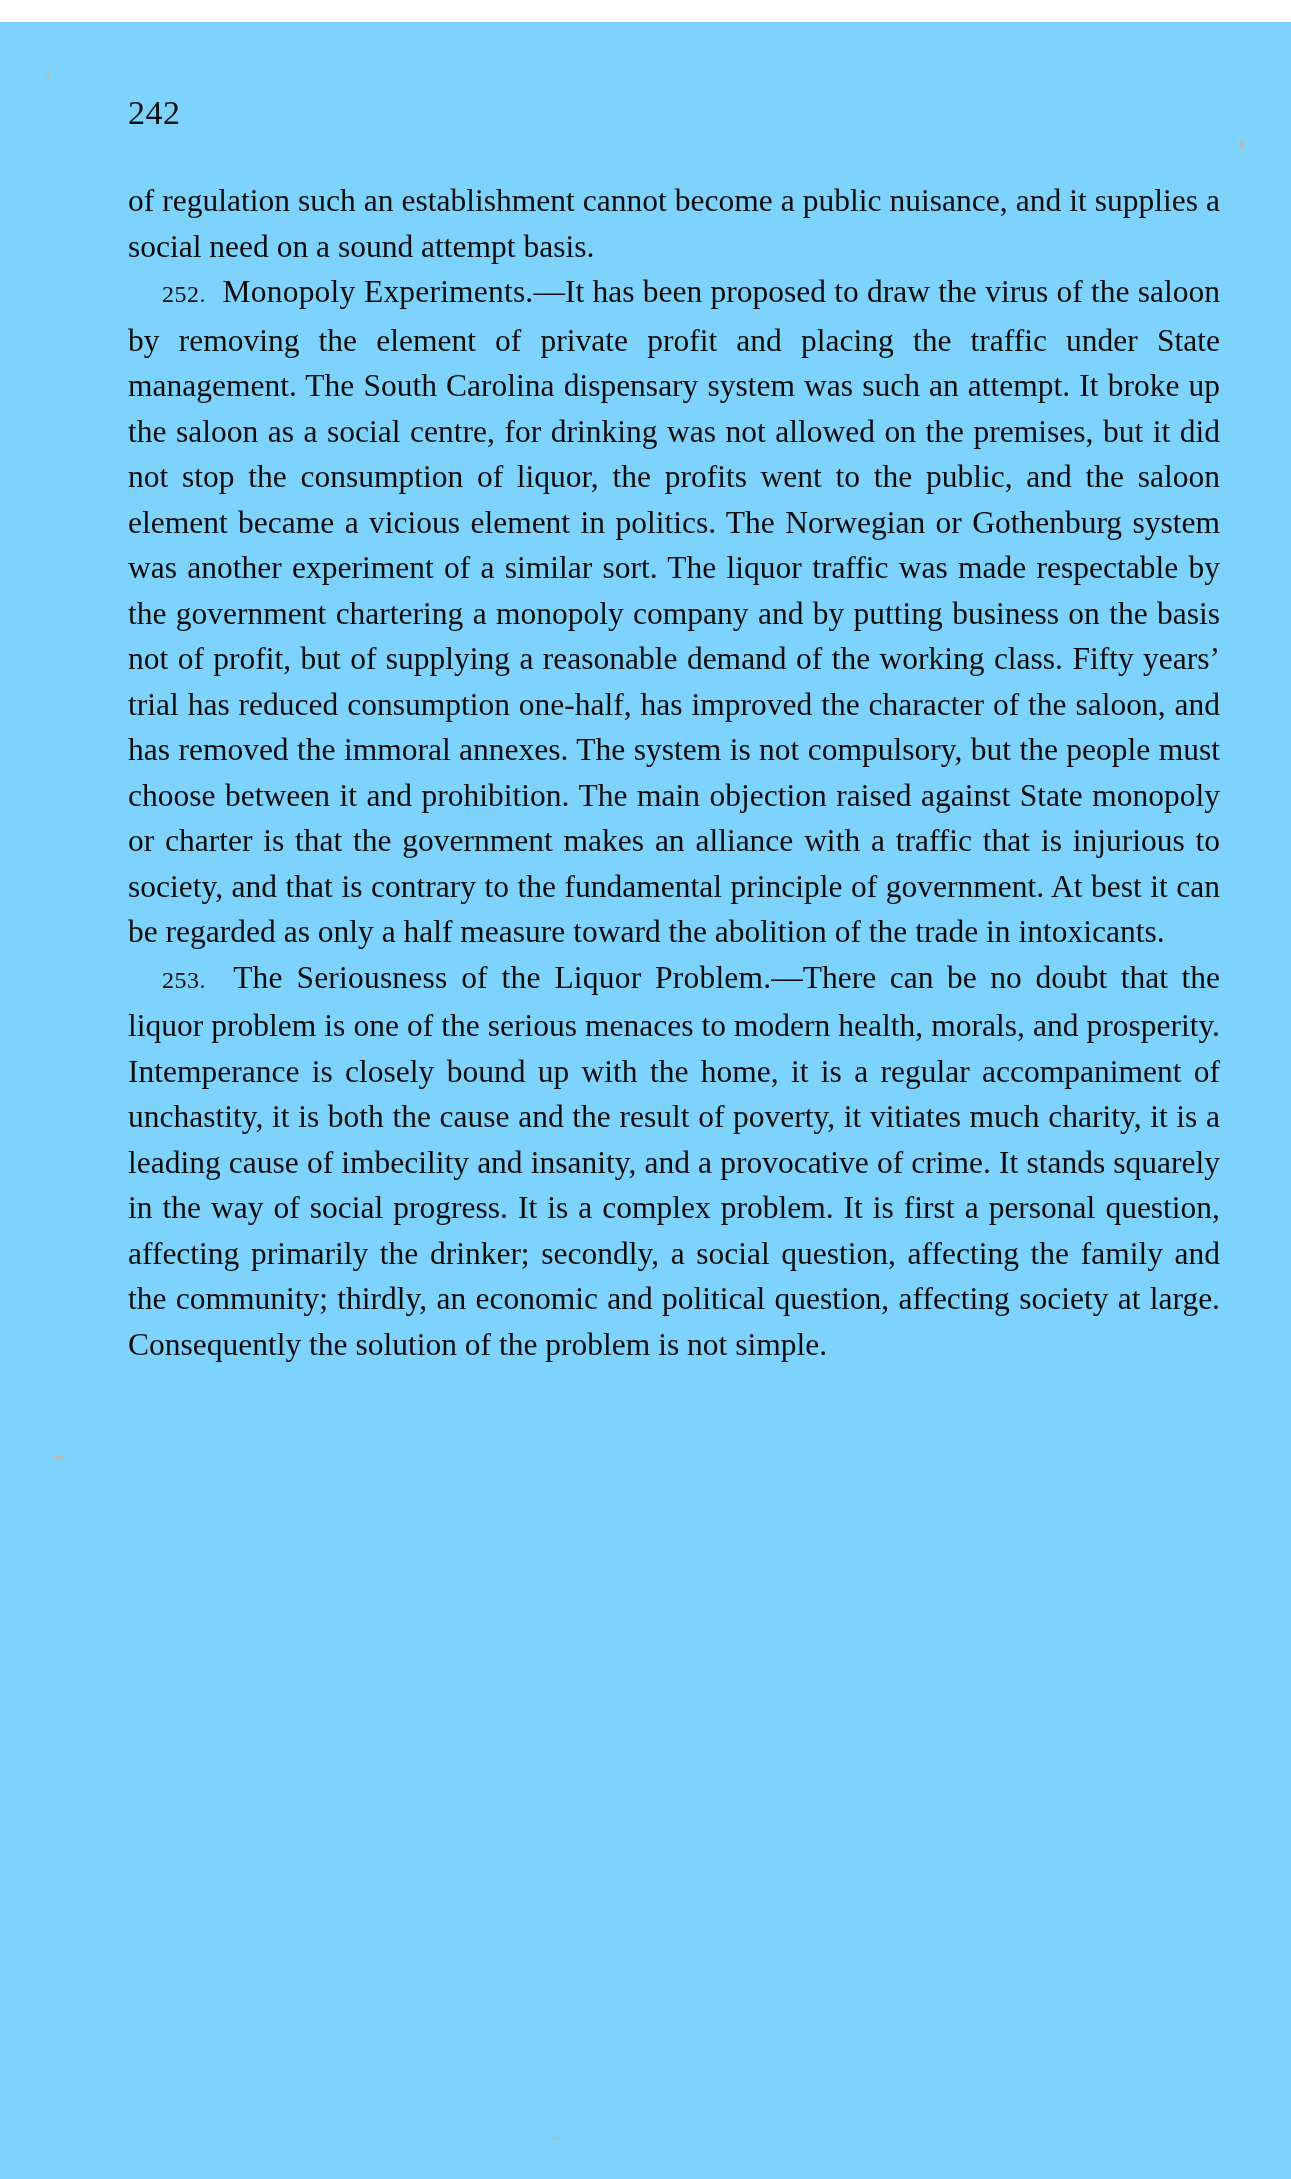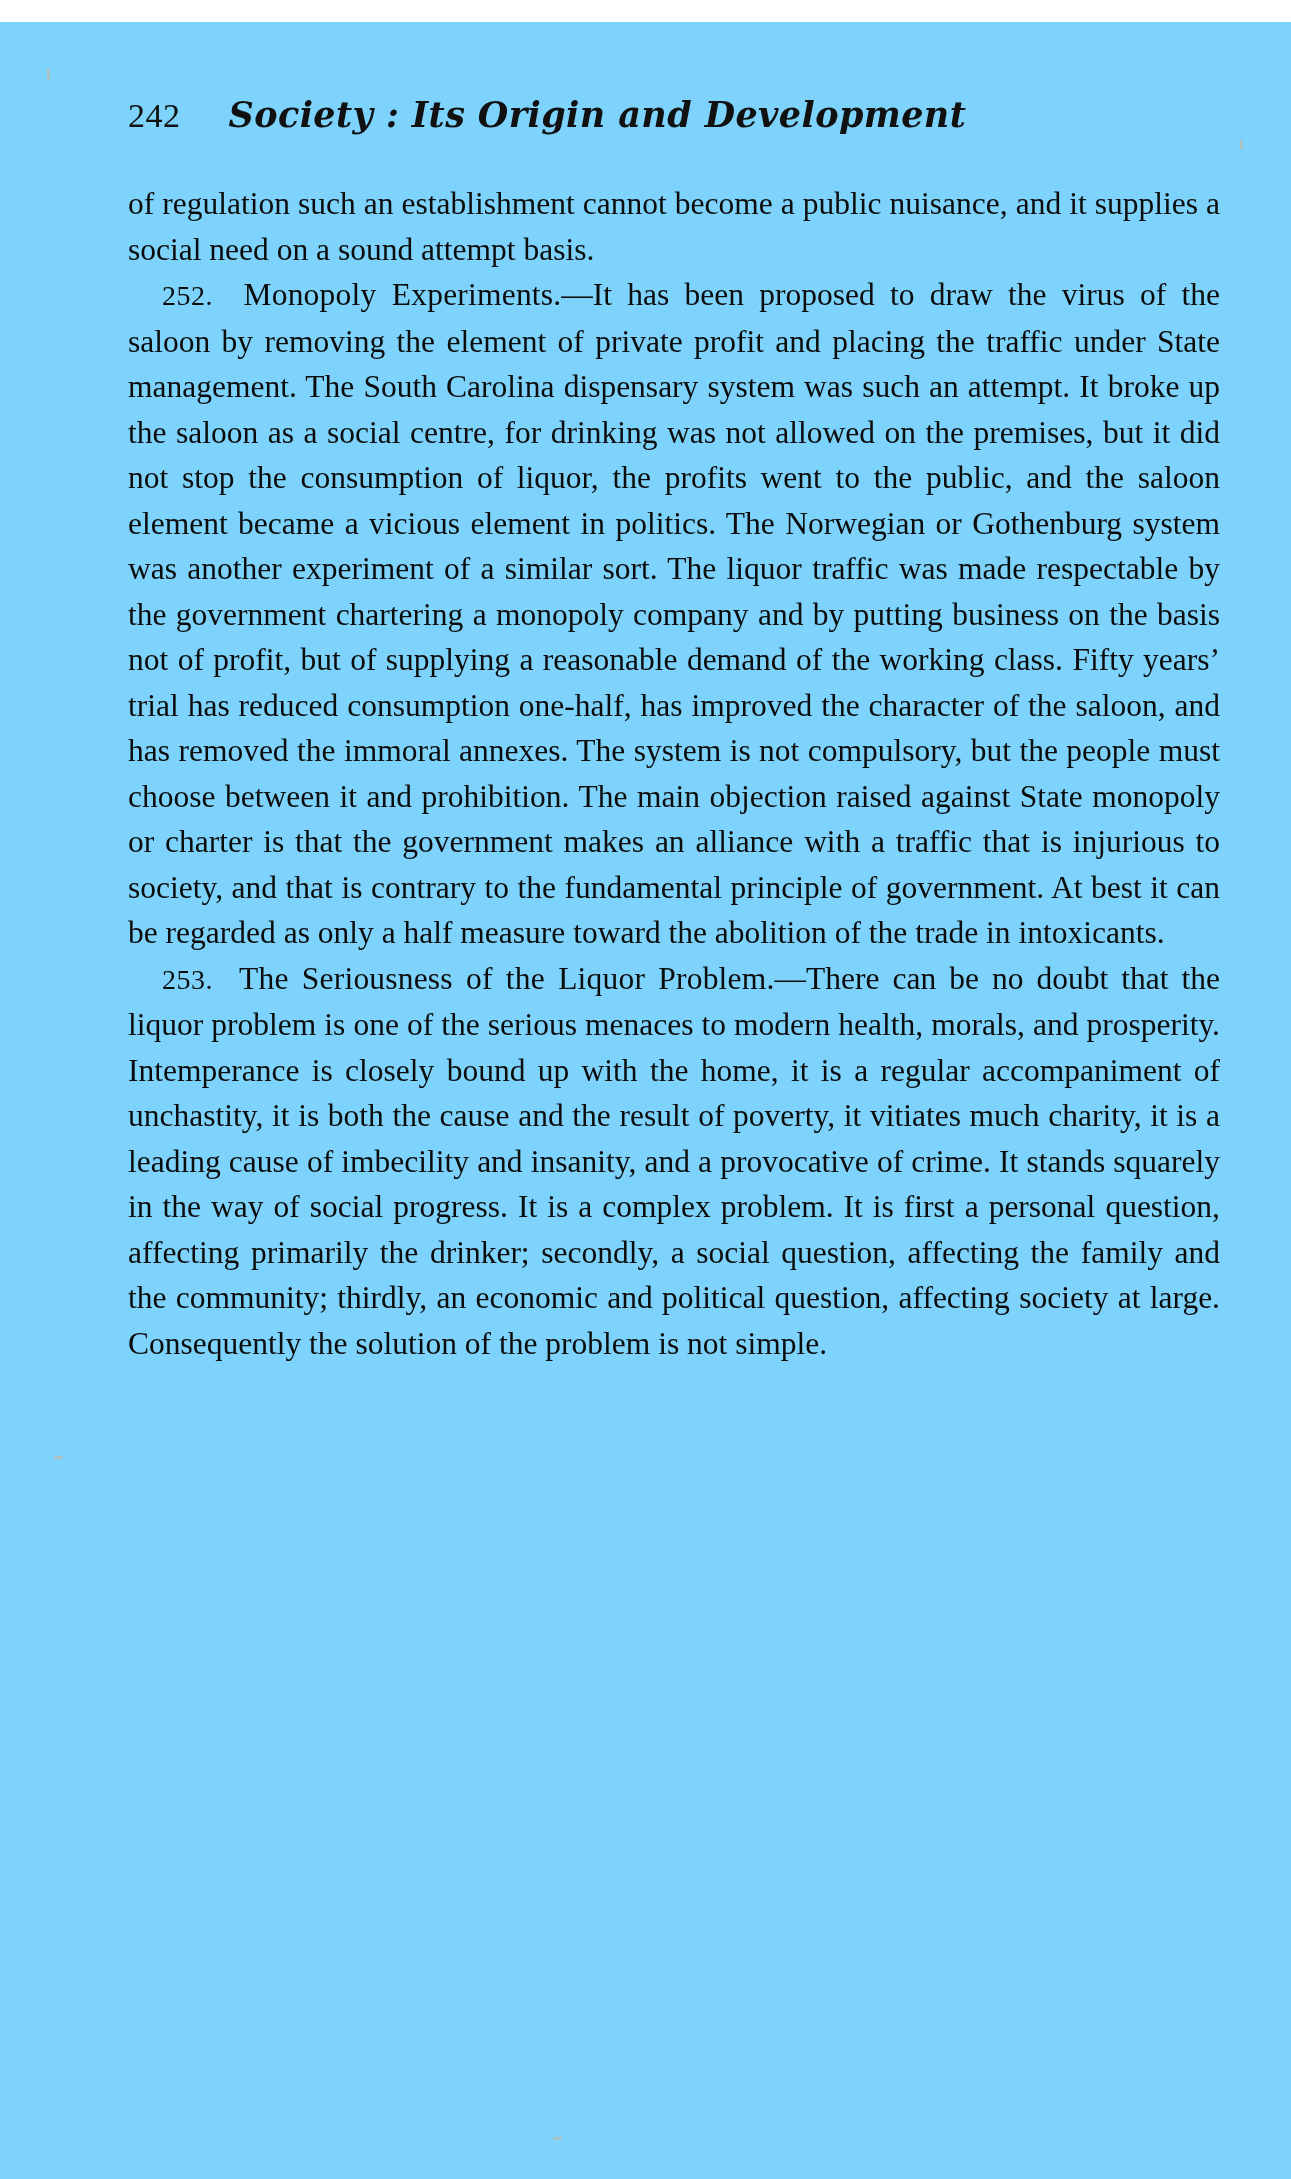--- a/index.html
+++ b/index.html
@@ -66,21 +66,21 @@
     text-align: justify;
   }
   .para.cont {
     text-indent: 0;
   }
   .para.indent {
     text-indent: 34px;
   }
   .secnum {
     font-family: "Liberation Serif", serif;
-    font-size: 28px;
+    font-size: 24px;
     letter-spacing: 0.5px;
   }
   .runin {
     font-weight: normal;
     letter-spacing: 0.2px;
   }
   
   .edge-mark {
     position: absolute;
     background: #b9b9b3;
@@ -98,21 +98,20 @@
 
   <div class="edge-mark m1"></div>
   <div class="edge-mark m2"></div>
   <div class="edge-mark m3"></div>
   <div class="edge-mark m4"></div>
 
   <div class="page-inner">
 
     <div class="running-head">
       <span class="folio">242</span>
-      <span class="head-title">Society : Its Origin and Development</span>
     </div>
 
     <div class="body-text">
 
       <p class="para cont">
         <span>of regulation such an establishment cannot become a public nuisance, and it supplies a social need on a sound attempt basis.</span>
       </p>
 
       <p class="para indent">
         <span class="secnum">252.</span><span>&nbsp;&nbsp;</span><span class="runin">Monopoly Experiments.</span><span>—</span><span>It has been proposed to draw the virus of the saloon by removing the element of private profit and placing the traffic under State management.  The South Carolina dispensary system was such an attempt.  It broke up the saloon as a social centre, for drinking was not allowed on the premises, but it did not stop the consumption of liquor, the profits went to the public, and the saloon element became a vicious element in politics.  The Norwegian or Gothenburg system was another experiment of a similar sort.  The liquor traffic was made respectable by the government chartering a monopoly company and by putting business on the basis not of profit, but of supplying a reasonable demand of the working class.  Fifty years’ trial has reduced consumption one-half, has improved the character of the saloon, and has removed the immoral annexes.  The system is not compulsory, but the people must choose between it and prohibition.  The main objection raised against State monopoly or charter is that the government makes an alliance with a traffic that is injurious to society, and that is contrary to the fundamental principle of government.  At best it can be regarded as only a half measure toward the abolition of the trade in intoxicants.</span>

